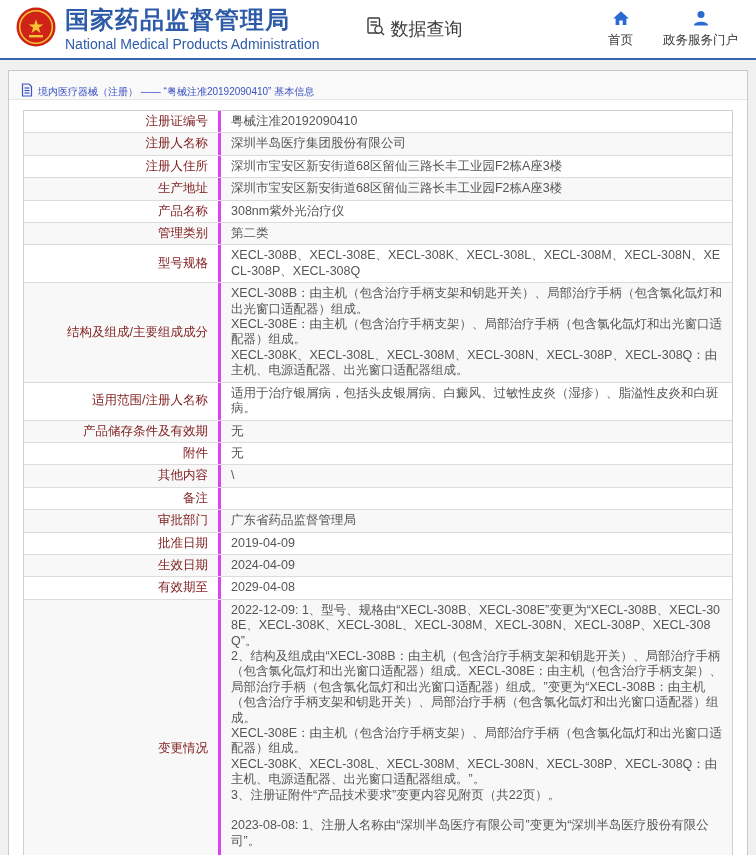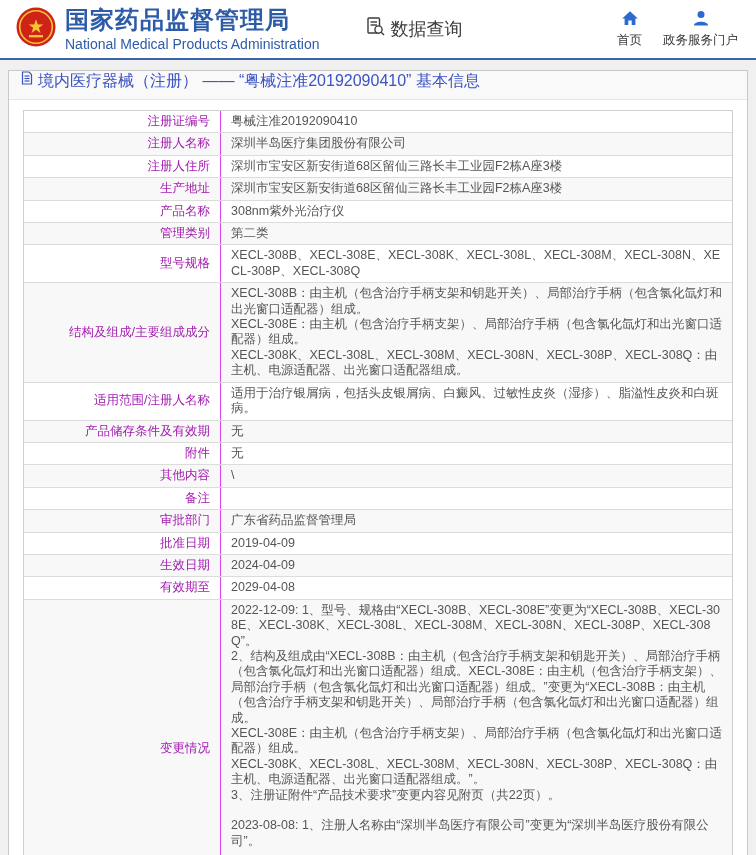--- a/index.html
+++ b/index.html
@@ -6,34 +6,34 @@
   html,body { width: 756px; background: #f0f0f0; font-family: "Liberation Sans", "DejaVu Sans", sans-serif; }
   body { min-height: 855px; }
 
   
   .site-header { height: 58px; background: #fff; display: flex; align-items: center; padding: 0 18px 0 16px; }
   .header-line { height: 2px; background: #3a64ad; }
   .logo-group { display: flex; align-items: center; gap: 9px; cursor: pointer; }
   .logo-cn { font-size: 24px; font-weight: bold; color: #2d5ba7; letter-spacing: 1px; line-height: 1.15; }
   .logo-en { font-size: 14px; color: #2d5ba7; margin-top: 2px; }
   .data-query { display: flex; align-items: center; gap: 4px; margin-left: 46px; font-size: 18px; color: #3a3a3a; cursor: pointer; }
-  .header-right { margin-left: auto; display: flex; gap: 21px; }
+  .header-right { margin-left: auto; display: flex; gap: 30px; }
   .nav-item { display: flex; flex-direction: column; align-items: center; gap: 3px; font-size: 12.5px; color: #3a3a3a; cursor: pointer; }
 
   
   .panel { margin: 10px 8px 4px; background: #fff; border: 1px solid #c9c9c9; }
-  .breadcrumb { height: 29px; background: #f9f9f9; border-bottom: 1px solid #e6e6e6; color: #3b52c3; font-size: 16px; padding: 0 12px; display: flex; align-items: flex-start; gap: 5px; }
+  .breadcrumb { height: 29px; background: #f9f9f9; border-bottom: 1px solid #e6e6e6; color: #3b52c3; font-size: 10px; padding: 0 12px; display: flex; align-items: flex-end; gap: 5px; }
 
   
   .detail-table { margin: 10px 14px 8px; border: 1px solid #cfcfcf; font-size: 12.5px; }
   .row { display: flex; border-bottom: 1px solid #dcdcdc; background: #fff; }
   .row:last-child { border-bottom: none; }
   .row:nth-child(even) { background: #f8f8f8; }
   .cell { padding: 3px 10px; line-height: 15.4px; }
-  .cell.label { flex: 0 0 197px; width: 197px; color: #a21caf; border-right: 1px solid #d946ef;
+  .cell.label { flex: 0 0 197px; width: 197px; color: #7f1d1d; border-right: 3px solid #d946ef;
                 display: flex; align-items: center; justify-content: flex-end; text-align: right; gap: 3px; }
   .cell.value { flex: 1; color: #555; white-space: pre-line; word-break: break-all; }
 </style>
 </head>
 <body>
 
 <header class="site-header">
   <div class="logo-group">
     <span>
       <svg width="40" height="40" viewBox="0 0 40 40">

